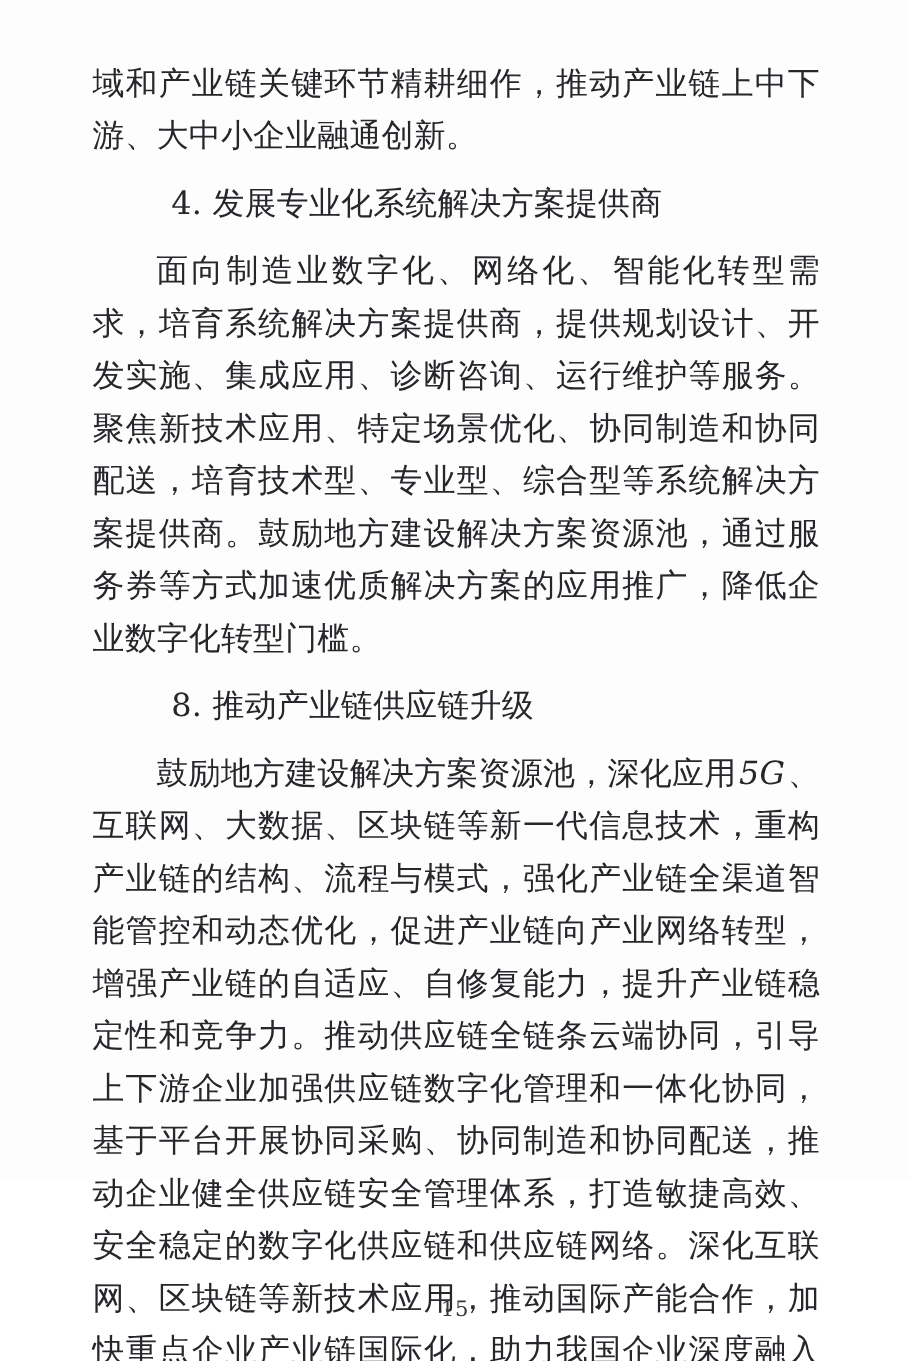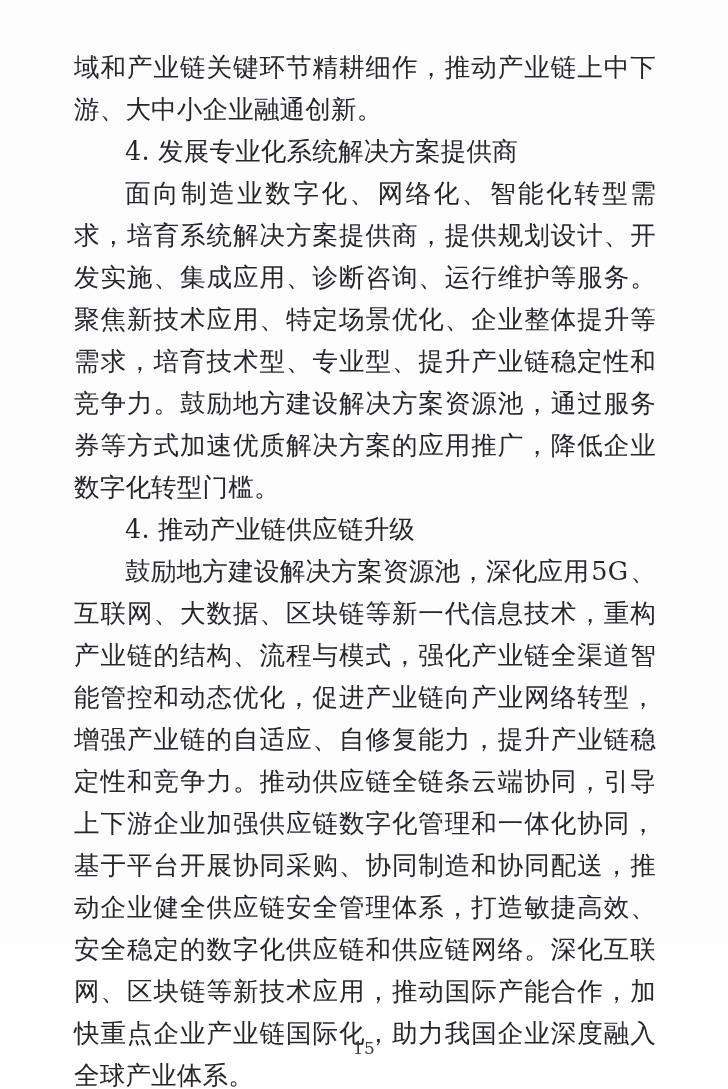--- a/index.html
+++ b/index.html
@@ -43,38 +43,39 @@
   }
 
   
   .para {
     margin: 0;
     text-indent: 51px;
   }
 
   
   .heading {
-    margin: 0;
+    margin: 12px;
     text-indent: 51px;
     font-size: 25.5px;
     line-height: 42px;
     color: #26262b;
     text-align: left;
     letter-spacing: 0.2px;
   }
 
   
   .para-tight {
     margin: 0;
     text-indent: 51px;
   }
 
   .latin {
     font-family: "DejaVu Serif", "Liberation Serif", serif;
     padding: 0 2px;
+    font-style: italic;
   }
 
   #page-number {
     position: absolute;
     left: 0;
     top: 1038px;
     width: 728px;
     text-align: center;
     font-size: 17px;
     color: #3a3a40;
@@ -86,24 +87,24 @@
 <body>
 
 <div id="page">
 
   <div id="text-column">
 
     <p class="line-block para" style="text-indent:0;">域和产业链关键环节精耕细作，推动产业链上中下游、大中小企业融通创新。</p>
 
     <p class="heading">4. 发展专业化系统解决方案提供商</p>
 
-    <p class="line-block para">面向制造业数字化、网络化、智能化转型需求，培育系统解决方案提供商，提供规划设计、开发实施、集成应用、诊断咨询、运行维护等服务。聚焦新技术应用、特定场景优化、企业整体提升等需求，培育技术型、专业型、提升产业链稳定性和竞争力。鼓励地方建设解决方案资源池，通过服务券等方式加速优质解决方案的应用推广，降低企业数字化转型门槛。</p>
+    <p class="line-block para">面向制造业数字化、网络化、智能化转型需求，培育系统解决方案提供商，提供规划设计、开发实施、集成应用、诊断咨询、运行维护等服务。聚焦新技术应用、特定场景优化、协同制造和协同配送，培育技术型、专业型、综合型等系统解决方案提供商。鼓励地方建设解决方案资源池，通过服务券等方式加速优质解决方案的应用推广，降低企业数字化转型门槛。</p>
 
 
-    <p class="heading">4. 推动产业链供应链升级</p>
+    <p class="heading">8. 推动产业链供应链升级</p>
 
     <p class="line-block para-tight"><span>鼓励地方建设解决方案资源池，深化应用</span><span class="latin">5G</span><span>、互联网、大数据、区块链等新一代信息技术，重构产业链的结构、流程与模式，强化产业链全渠道智能管控和动态优化，促进产业链向产业网络转型，增强产业链的自适应、自修复能力，提升产业链稳定性和竞争力。推动供应链全链条云端协同，引导上下游企业加强供应链数字化管理和一体化协同，基于平台开展协同采购、协同制造和协同配送，推动企业健全供应链安全管理体系，打造敏捷高效、安全稳定的数字化供应链和供应链网络。深化互联网、区块链等新技术应用，推动国际产能合作，加快重点企业产业链国际化，助力我国企业深度融入全球产业体系。</span></p>
 
   </div>
 
   <div id="page-number">15</div>
 
 </div>
 
 </body></html>

